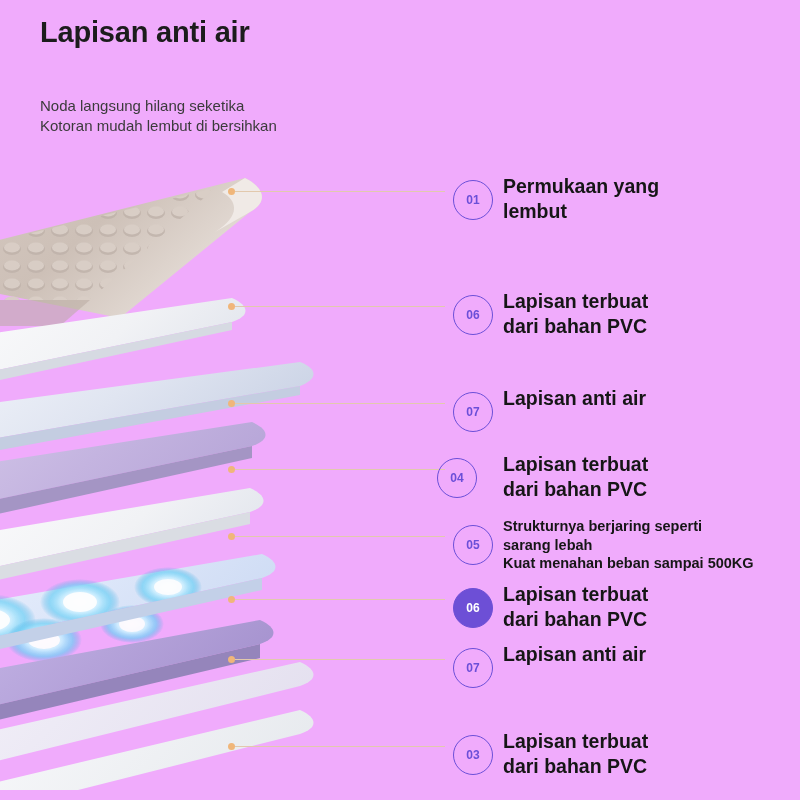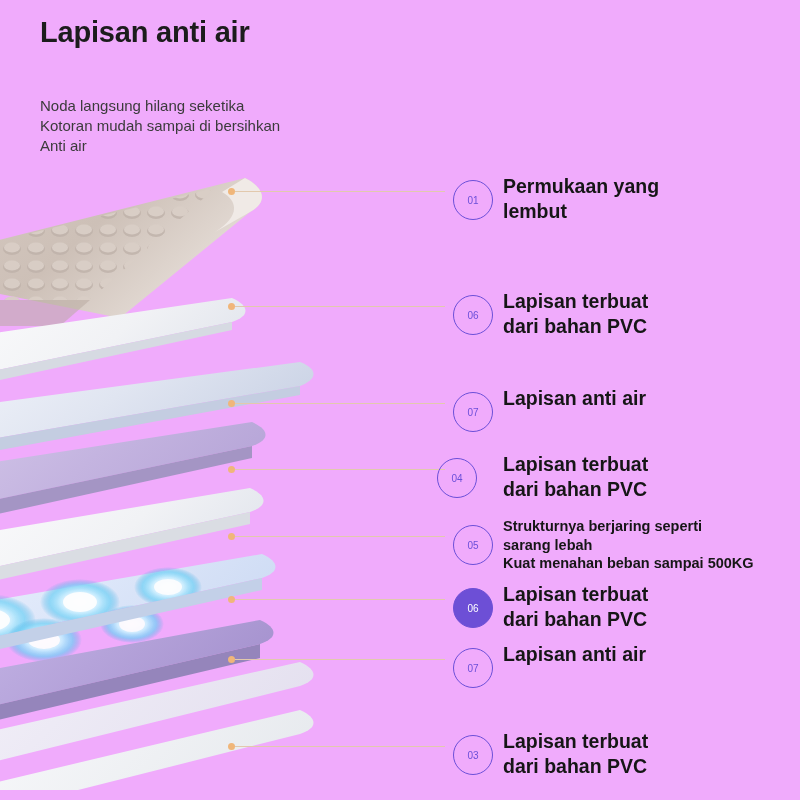--- a/index.html
+++ b/index.html
@@ -90,22 +90,22 @@
     height: 1px;
     background: #e2c9ad;
   }
   .badge {
     position: absolute;
     width: 38px;
     height: 38px;
     border-radius: 50%;
     border: 1.6px solid #6b4fd8;
     color: #6b4fd8;
-    font-size: 10px;
-    font-weight: normal;
+    font-size: 12px;
+    font-weight: bold;
     display: flex;
     align-items: center;
     justify-content: center;
     top: 10px;
     background: transparent;
   }
   .badge.filled {
     background: #6d4fd6;
     border-color: #6d4fd6;
     color: #ffffff;
@@ -245,22 +245,21 @@
       </g>
     </svg>
   </div>
 
   <div class="headings">
     <div class="h-line">Lapisan anti air</div>
   </div>
 
   <div class="sub-block">
     <div class="s-line">Noda langsung hilang seketika</div>
-    <div class="s-line">Kotoran mudah sampai di bersihkan</div>
-    <div class="s-line">Anti air</div>
+    <div class="s-line">Kotoran mudah lembut di bersihkan</div>
   </div>
 
   <div class="callouts" id="callouts">
       <div class="callout" style="top: 10px;">
         <span class="dot" style="top: 18px; background: rgb(240, 182, 122);"></span>
         <span class="leader" style="top: 21px; width: 210px; background: rgb(226, 201, 173);"></span>
         <span class="badge" style="left: 243px;">01</span>
         <div class="c-text" style="left: 293px;">
           <div>Permukaan yang</div>
           <div>lembut</div>

